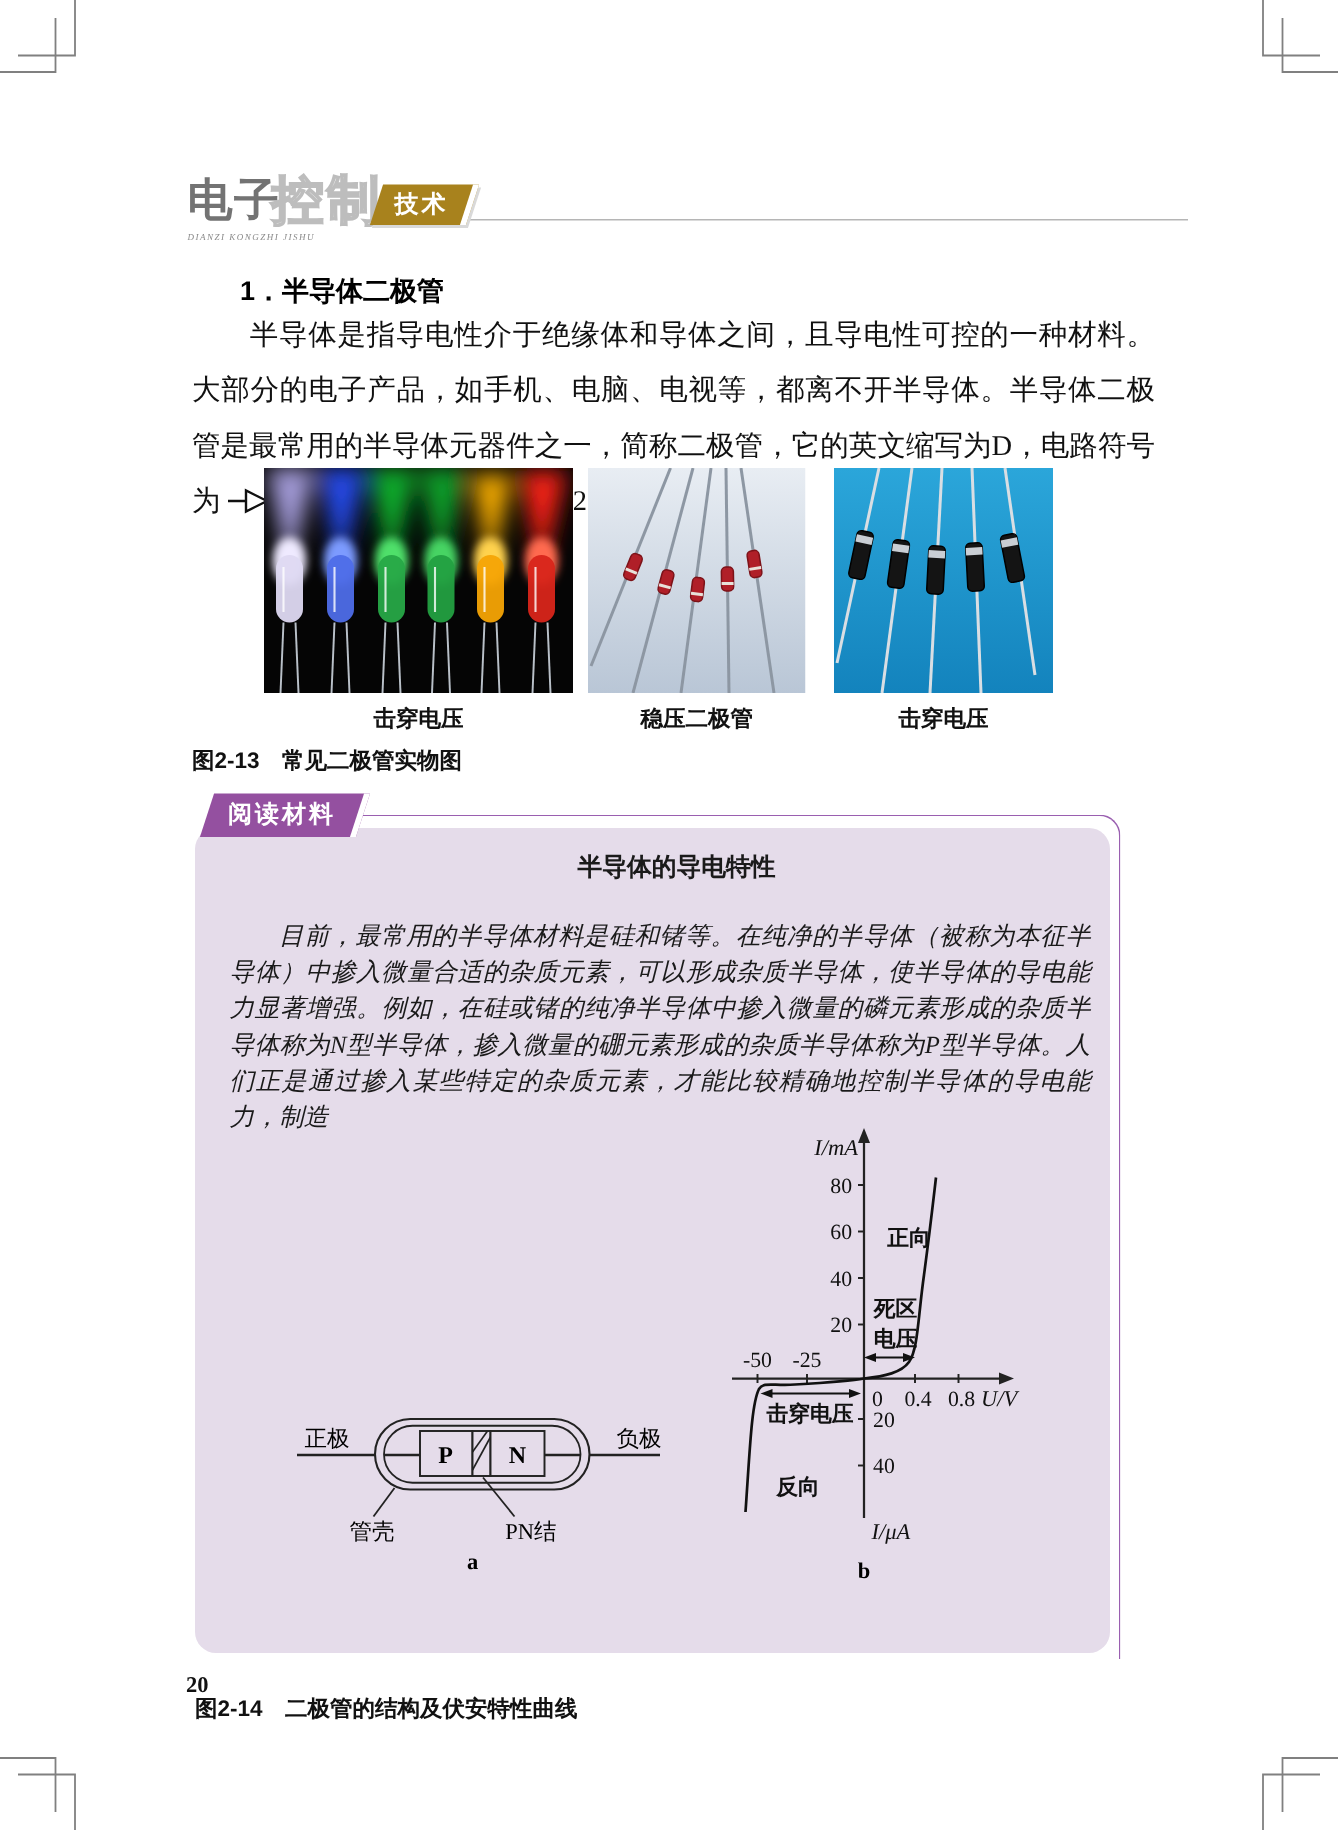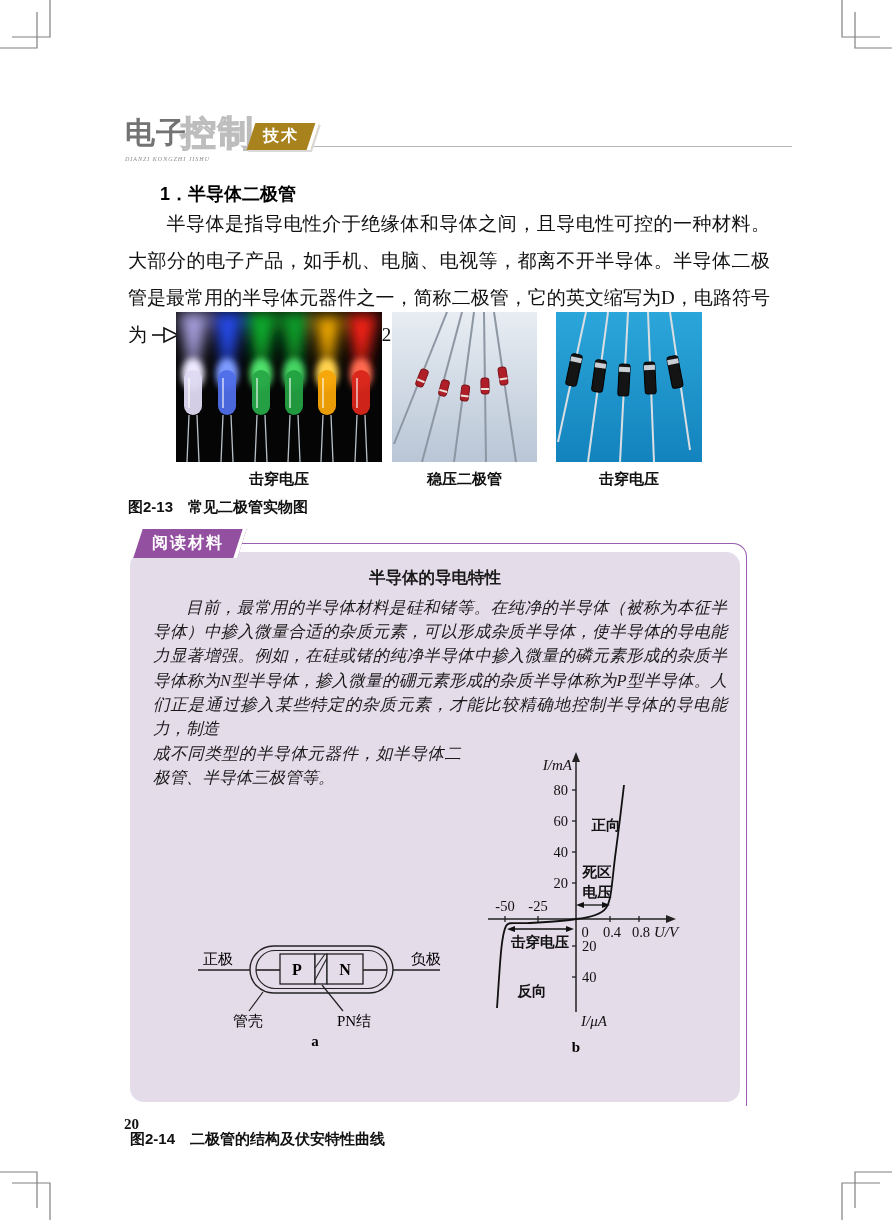--- a/index.html
+++ b/index.html
@@ -32,21 +32,21 @@
 
   
   .rd-outline{position:absolute;left:150px;top:543px;width:596px;height:562px;
               border-top:1.5px solid #9a5fb0;border-right:1.5px solid #9a5fb0;border-top-right-radius:14px;}
   .rd-fill{position:absolute;left:130px;top:552px;width:610px;height:550px;background:#e5dcea;border-radius:14px;}
   .rd-tab{position:absolute;left:138px;top:529px;background:#9450a0;transform:skewX(-18deg);
           padding:4px 14px;border-right:4px solid #fff;}
   .rd-tab span{display:inline-block;transform:skewX(18deg);color:#fff;font-family:"Liberation Sans",sans-serif;
                font-weight:bold;font-size:16px;letter-spacing:2px;}
   .rd-title{font-family:"Liberation Sans",sans-serif;font-weight:bold;font-size:16.5px;text-align:center;color:#1a1a1a;}
-  .rd-text{font-style:italic;font-size:16.5px;line-height:24.2px;text-align:justify;color:#1a1a1a;}
+  .rd-text{font-style:italic;font-size:16.5px;line-height:24.2px;text-align:justify;color:#1a1a1a;margin-top:16px;}
   .rd-text p{margin:0;text-indent:2em;}
   .rd-text p.noindent{text-indent:0;}
 
   .pagenum{font-weight:bold;font-size:15px;}
 </style>
 </head>
 <body>
 
 <svg class="cropmark" style="left:0;top:0" viewBox="0 0 60 60">
   <path d="M50 0 L50 37 L12 37" fill="none" stroke="#808080" stroke-width="1.2"></path>
@@ -226,28 +226,27 @@
 <div class="abs photo-caption" style="left:176px;top:470px;width:206px;">击穿电压</div>
 <div class="abs photo-caption" style="left:392px;top:470px;width:145px;text-align:center;">稳压二极管</div>
 <div class="abs photo-caption" style="left:556px;top:470px;width:146px;">击穿电压</div>
 
 <div class="abs figcaption" style="left:128px;top:498px;width:640px;">图2-13　常见二极管实物图</div>
 
 <div class="rd-outline"></div>
 <div class="rd-fill"></div>
 <div class="rd-tab"><span>阅读材料</span></div>
 
-<div class="abs rd-title" style="left:130px;top:567px;width:610px;">半导体的导电特性</div>
+<div class="abs rd-title" style="left:130px;top:567px;width:610px;padding-left:16px;">半导体的导电特性</div>
 
 <div class="abs rd-text" style="left:153px;top:596px;width:574px;">
   <p>目前，最常用的半导体材料是硅和锗等。在纯净的半导体（被称为本征半导体）中掺入微量合适的杂质元素，可以形成杂质半导体，使半导体的导电能力显著增强。例如，在硅或锗的纯净半导体中掺入微量的磷元素形成的杂质半导体称为N型半导体，掺入微量的硼元素形成的杂质半导体称为P型半导体。人们正是通过掺入某些特定的杂质元素，才能比较精确地控制半导体的导电能力，制造</p>
 </div>
 
 <div class="abs rd-text" style="left:153px;top:742px;width:308px;">
-  <p class="noindent">成不同类型的半导体元器件，如半导体二极管、半导体三极管等。</p>
 </div>
 
 <svg class="abs" style="left:150px;top:930px;" width="330" height="120" viewBox="0 0 330 120">
   <line x1="48" y1="40" x2="290" y2="40" stroke="#222" stroke-width="1.6"></line>
   <rect x="100" y="16" width="143" height="47" rx="23.5" fill="#e5dcea" stroke="#222" stroke-width="1.4"></rect>
   <rect x="106" y="20.5" width="131" height="38" rx="19" fill="none" stroke="#222" stroke-width="1.2"></rect>
   <line x1="106" y1="40" x2="130" y2="40" stroke="#222" stroke-width="1.6"></line>
   <line x1="213" y1="40" x2="237" y2="40" stroke="#222" stroke-width="1.6"></line>
   <rect x="130" y="24" width="35" height="30" fill="#e5dcea" stroke="#222" stroke-width="1.3"></rect>
   <rect x="165" y="24" width="12" height="30" fill="#e5dcea" stroke="#222" stroke-width="1.3"></rect>

